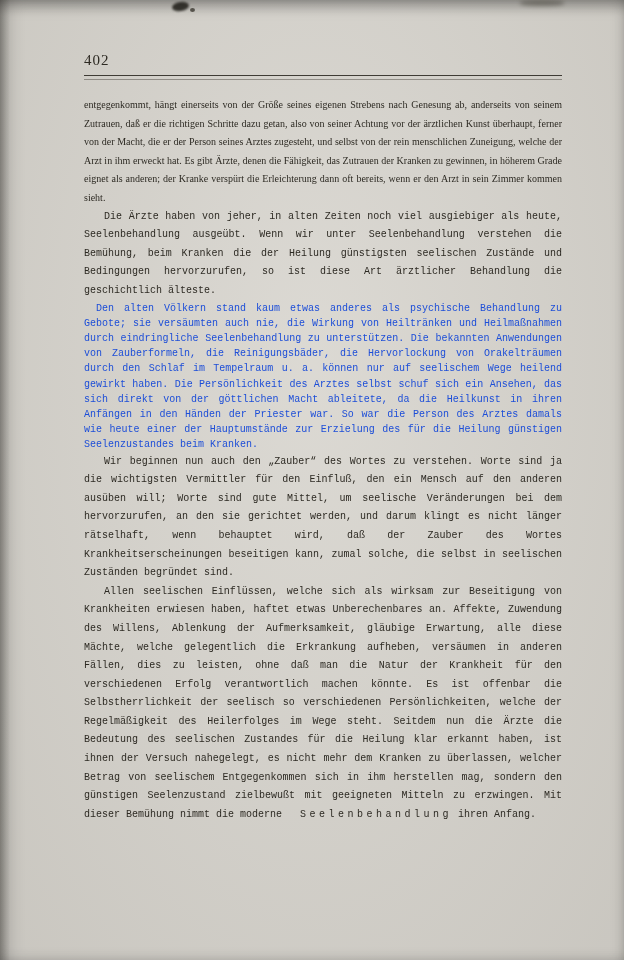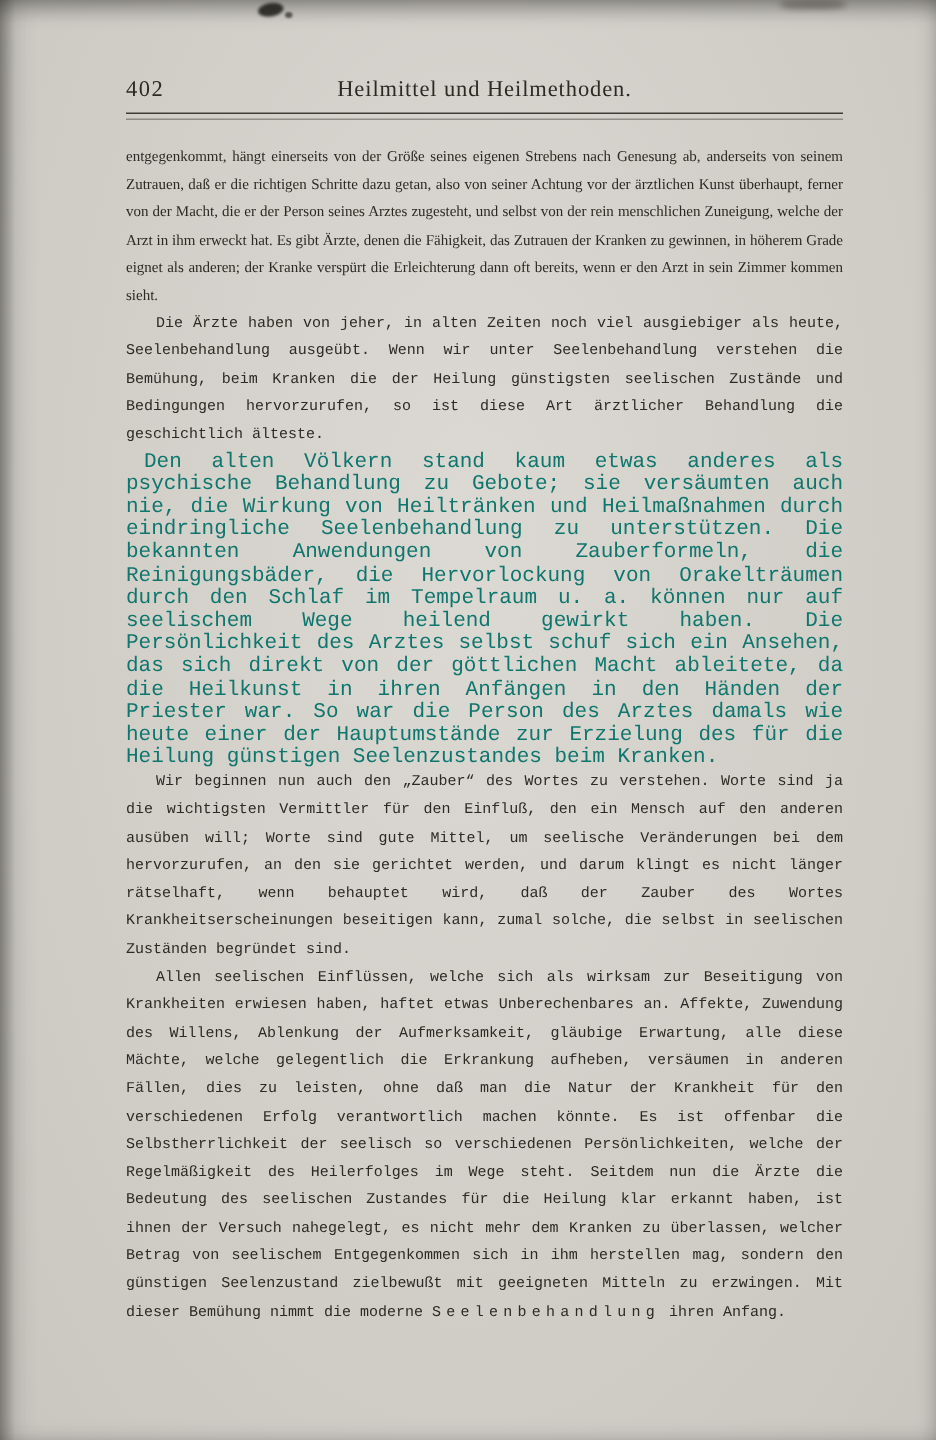--- a/index.html
+++ b/index.html
@@ -45,24 +45,24 @@
     border-bottom:1px solid rgba(43,40,33,0.40);
   }
   .text-block { margin-top:16px; }
   p {
     margin:0;
     text-align:justify;
     hyphens:auto;
     -webkit-hyphens:auto;
   }
   p.body { font-size:10px; line-height:18.6px; }
-  p.small { font-size:14px; line-height:15.2px; color:#0f766e; }
+  p.small { font-size:10px; line-height:15.2px; color:#1d4ed8; }
   p.indent { text-indent:20px;font-family:Liberation Mono, monospace; }
   p.small.indent { text-indent:12px; }
-  .spaced { letter-spacing:3.5px; }
+  .spaced { letter-spacing:3.5px;margin-left:12px; }
   .artifact { position:absolute; pointer-events:none; }
   .blob-top {
     left:172px; top:2px; width:17px; height:9px;
     background:#1d1b16; border-radius:50%;
     filter:blur(1px); opacity:0.85; transform:rotate(-9deg);
   }
   .blob-top-dot {
     left:190px; top:8px; width:5px; height:4px;
     background:#2a271f; border-radius:50%;
     filter:blur(0.6px); opacity:0.7;
@@ -82,21 +82,20 @@
 
 <div class="artifact edge-shadow-left"></div>
 <div class="artifact blob-top"></div>
 <div class="artifact blob-top-dot"></div>
 <div class="artifact smudge-top-right"></div>
 
 <div class="page">
 
   <header class="running-head">
     <span class="page-number">402</span>
-    <span class="head-title">Heilmittel und Heilmethoden.</span>
   </header>
 
   <div class="head-rule"></div>
 
   <main class="text-block">
     <p class="body">entgegenkommt, hängt einerseits von der Größe seines eigenen Strebens nach Genesung ab, anderseits von seinem Zutrauen, daß er die richtigen Schritte dazu getan, also von seiner Achtung vor der ärztlichen Kunst überhaupt, ferner von der Macht, die er der Person seines Arztes zugesteht, und selbst von der rein menschlichen Zuneigung, welche der Arzt in ihm erweckt hat.  Es gibt Ärzte, denen die Fähigkeit, das Zutrauen der Kranken zu gewinnen, in höherem Grade eignet als anderen; der Kranke verspürt die Erleichterung dann oft bereits, wenn er den Arzt in sein Zimmer kommen sieht.</p>
     <p class="body indent">Die Ärzte haben von jeher, in alten Zeiten noch viel ausgiebiger als heute, Seelenbehandlung ausgeübt.  Wenn wir unter Seelenbehandlung verstehen die Bemühung, beim Kranken die der Heilung günstigsten seelischen Zustände und Bedingungen hervorzurufen, so ist diese Art ärztlicher Behandlung die geschichtlich älteste.</p>
     <p class="small indent">Den alten Völkern stand kaum etwas anderes als psychische Behandlung zu Gebote; sie versäumten auch nie, die Wirkung von Heiltränken und Heilmaßnahmen durch eindringliche Seelenbehandlung zu unterstützen.  Die bekannten Anwendungen von Zauberformeln, die Reinigungsbäder, die Hervorlockung von Orakelträumen durch den Schlaf im Tempelraum u. a. können nur auf seelischem Wege heilend gewirkt haben.  Die Persönlichkeit des Arztes selbst schuf sich ein Ansehen, das sich direkt von der göttlichen Macht ableitete, da die Heilkunst in ihren Anfängen in den Händen der Priester war.  So war die Person des Arztes damals wie heute einer der Hauptumstände zur Erzielung des für die Heilung günstigen Seelenzustandes beim Kranken.</p>
     <p class="body indent">Wir beginnen nun auch den „Zauber“ des Wortes zu verstehen. Worte sind ja die wichtigsten Vermittler für den Einfluß, den ein Mensch auf den anderen ausüben will; Worte sind gute Mittel, um seelische Veränderungen bei dem hervorzurufen, an den sie gerichtet werden, und darum klingt es nicht länger rätselhaft, wenn behauptet wird, daß der Zauber des Wortes Krankheitserscheinungen beseitigen kann, zumal solche, die selbst in seelischen Zuständen begründet sind.</p>
     <p class="body indent"><span>Allen seelischen Einflüssen, welche sich als wirksam zur Beseitigung von Krankheiten erwiesen haben, haftet etwas Unberechenbares an.  Affekte, Zuwendung des Willens, Ablenkung der Aufmerksamkeit, gläubige Erwartung, alle diese Mächte, welche gelegentlich die Erkrankung aufheben, versäumen in anderen Fällen, dies zu leisten, ohne daß man die Natur der Krankheit für den verschiedenen Erfolg verantwortlich machen könnte.  Es ist offenbar die Selbstherrlichkeit der seelisch so verschiedenen Persönlichkeiten, welche der Regelmäßigkeit des Heilerfolges im Wege steht.  Seitdem nun die Ärzte die Bedeutung des seelischen Zustandes für die Heilung klar erkannt haben, ist ihnen der Versuch nahegelegt, es nicht mehr dem Kranken zu überlassen, welcher Betrag von seelischem Entgegenkommen sich in ihm herstellen mag, sondern den günstigen Seelenzustand zielbewußt mit geeigneten Mitteln zu erzwingen.  Mit dieser Bemühung nimmt die moderne </span><span class="spaced">Seelenbehandlung</span><span> ihren Anfang.</span></p>

